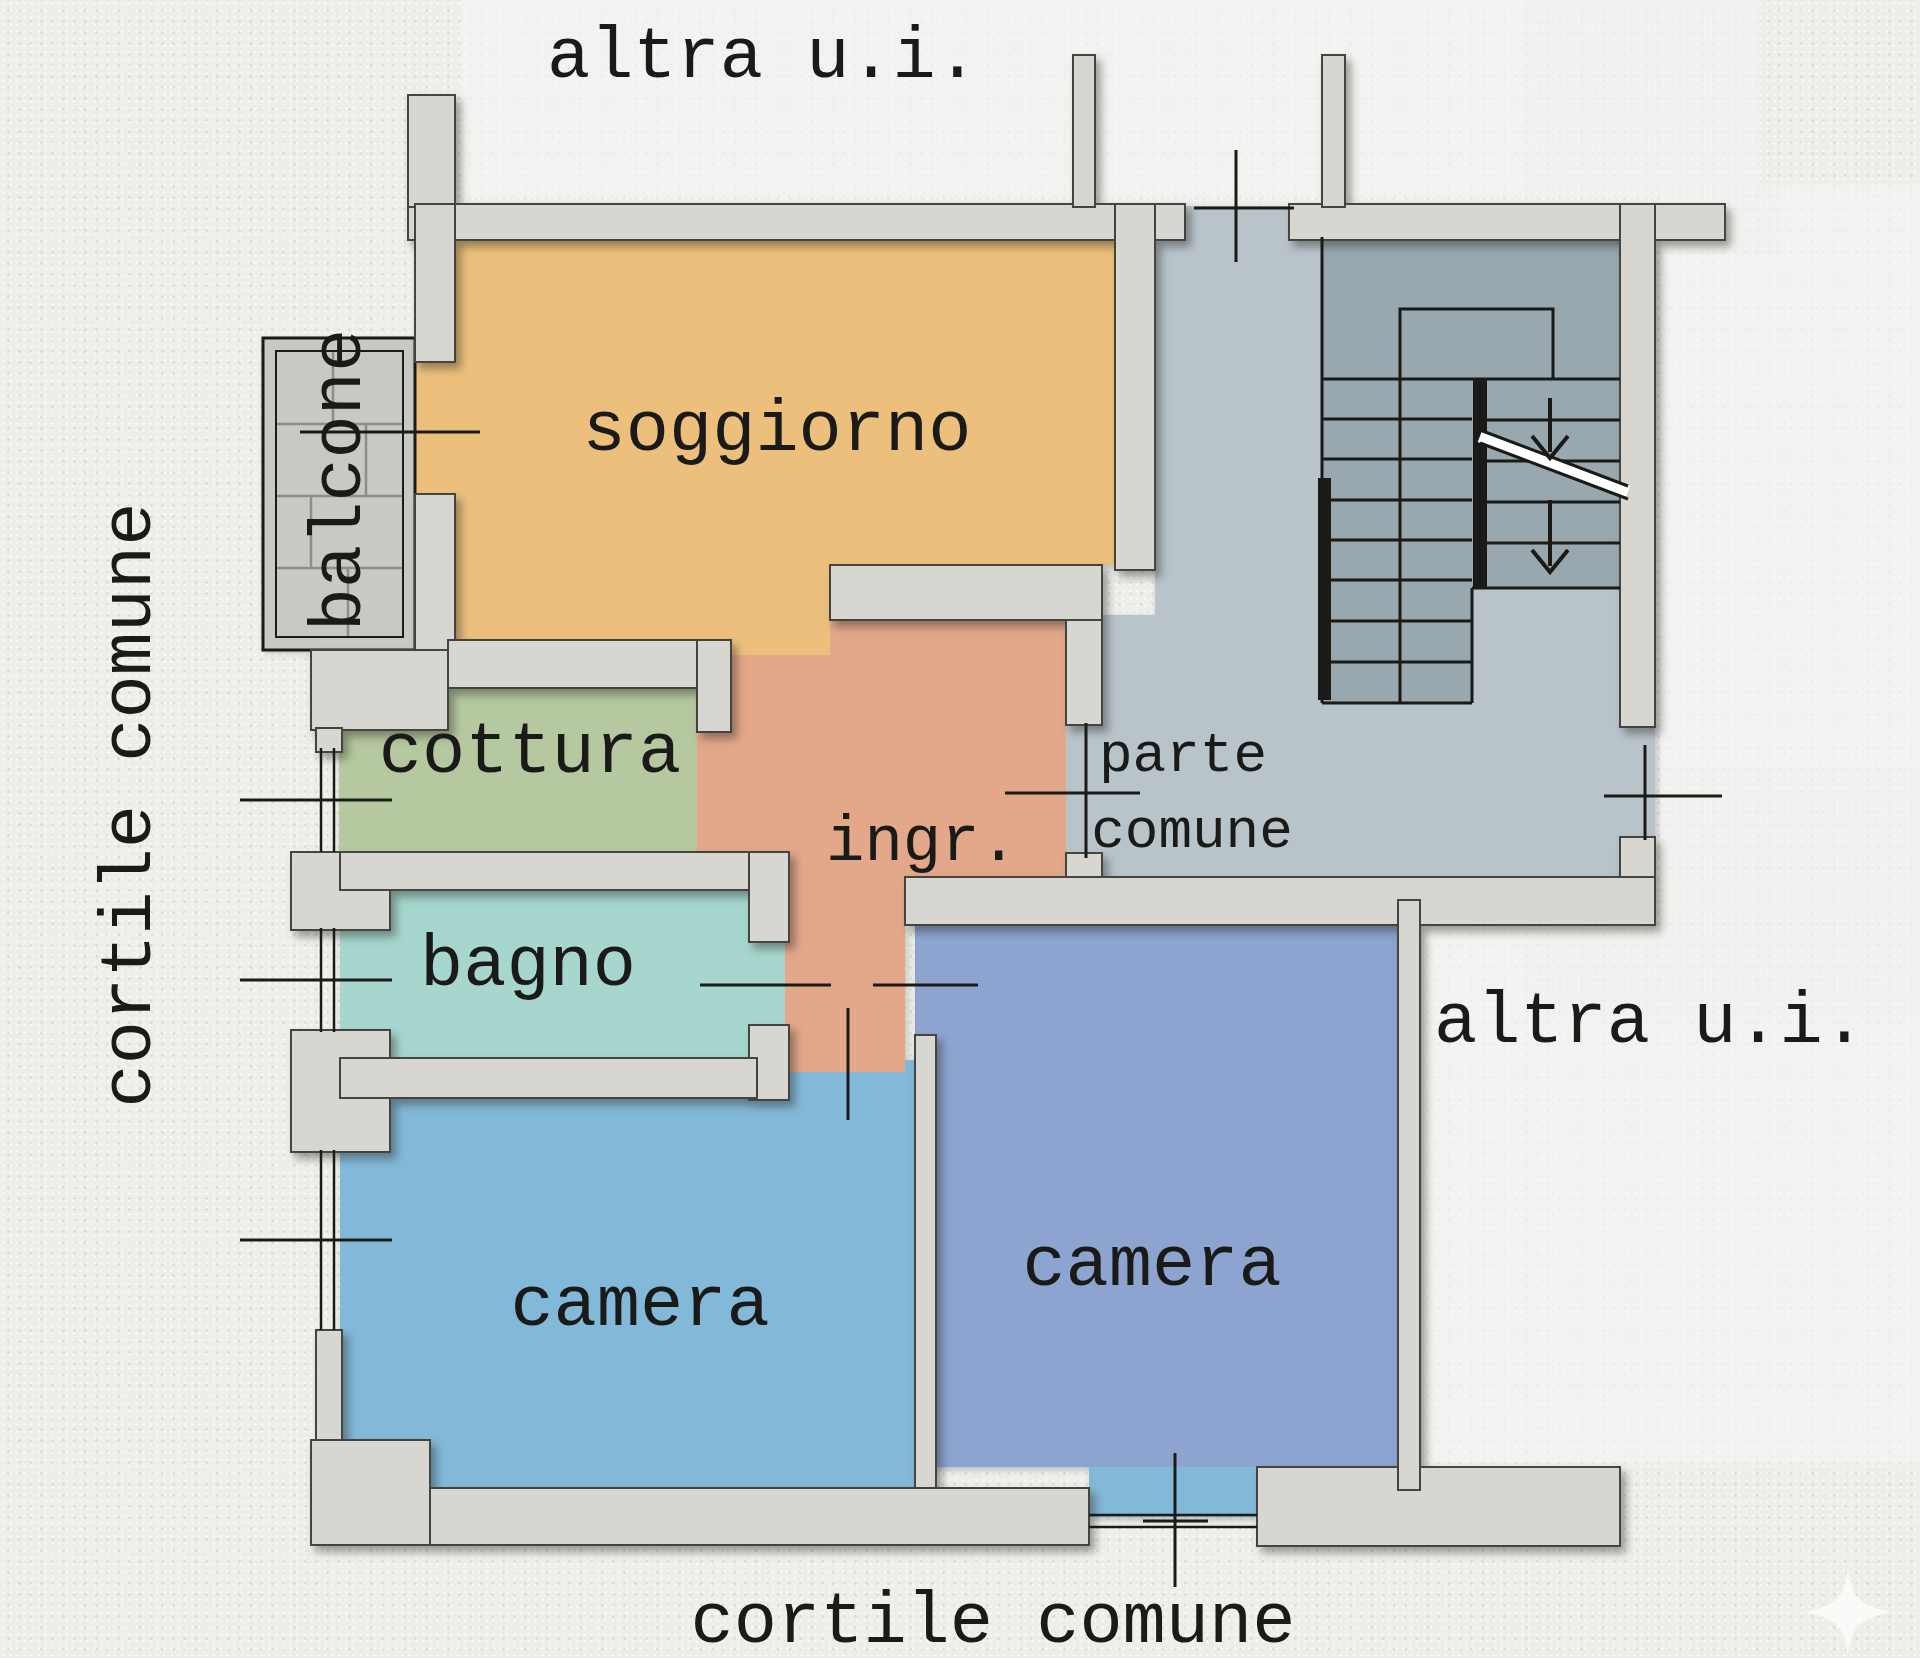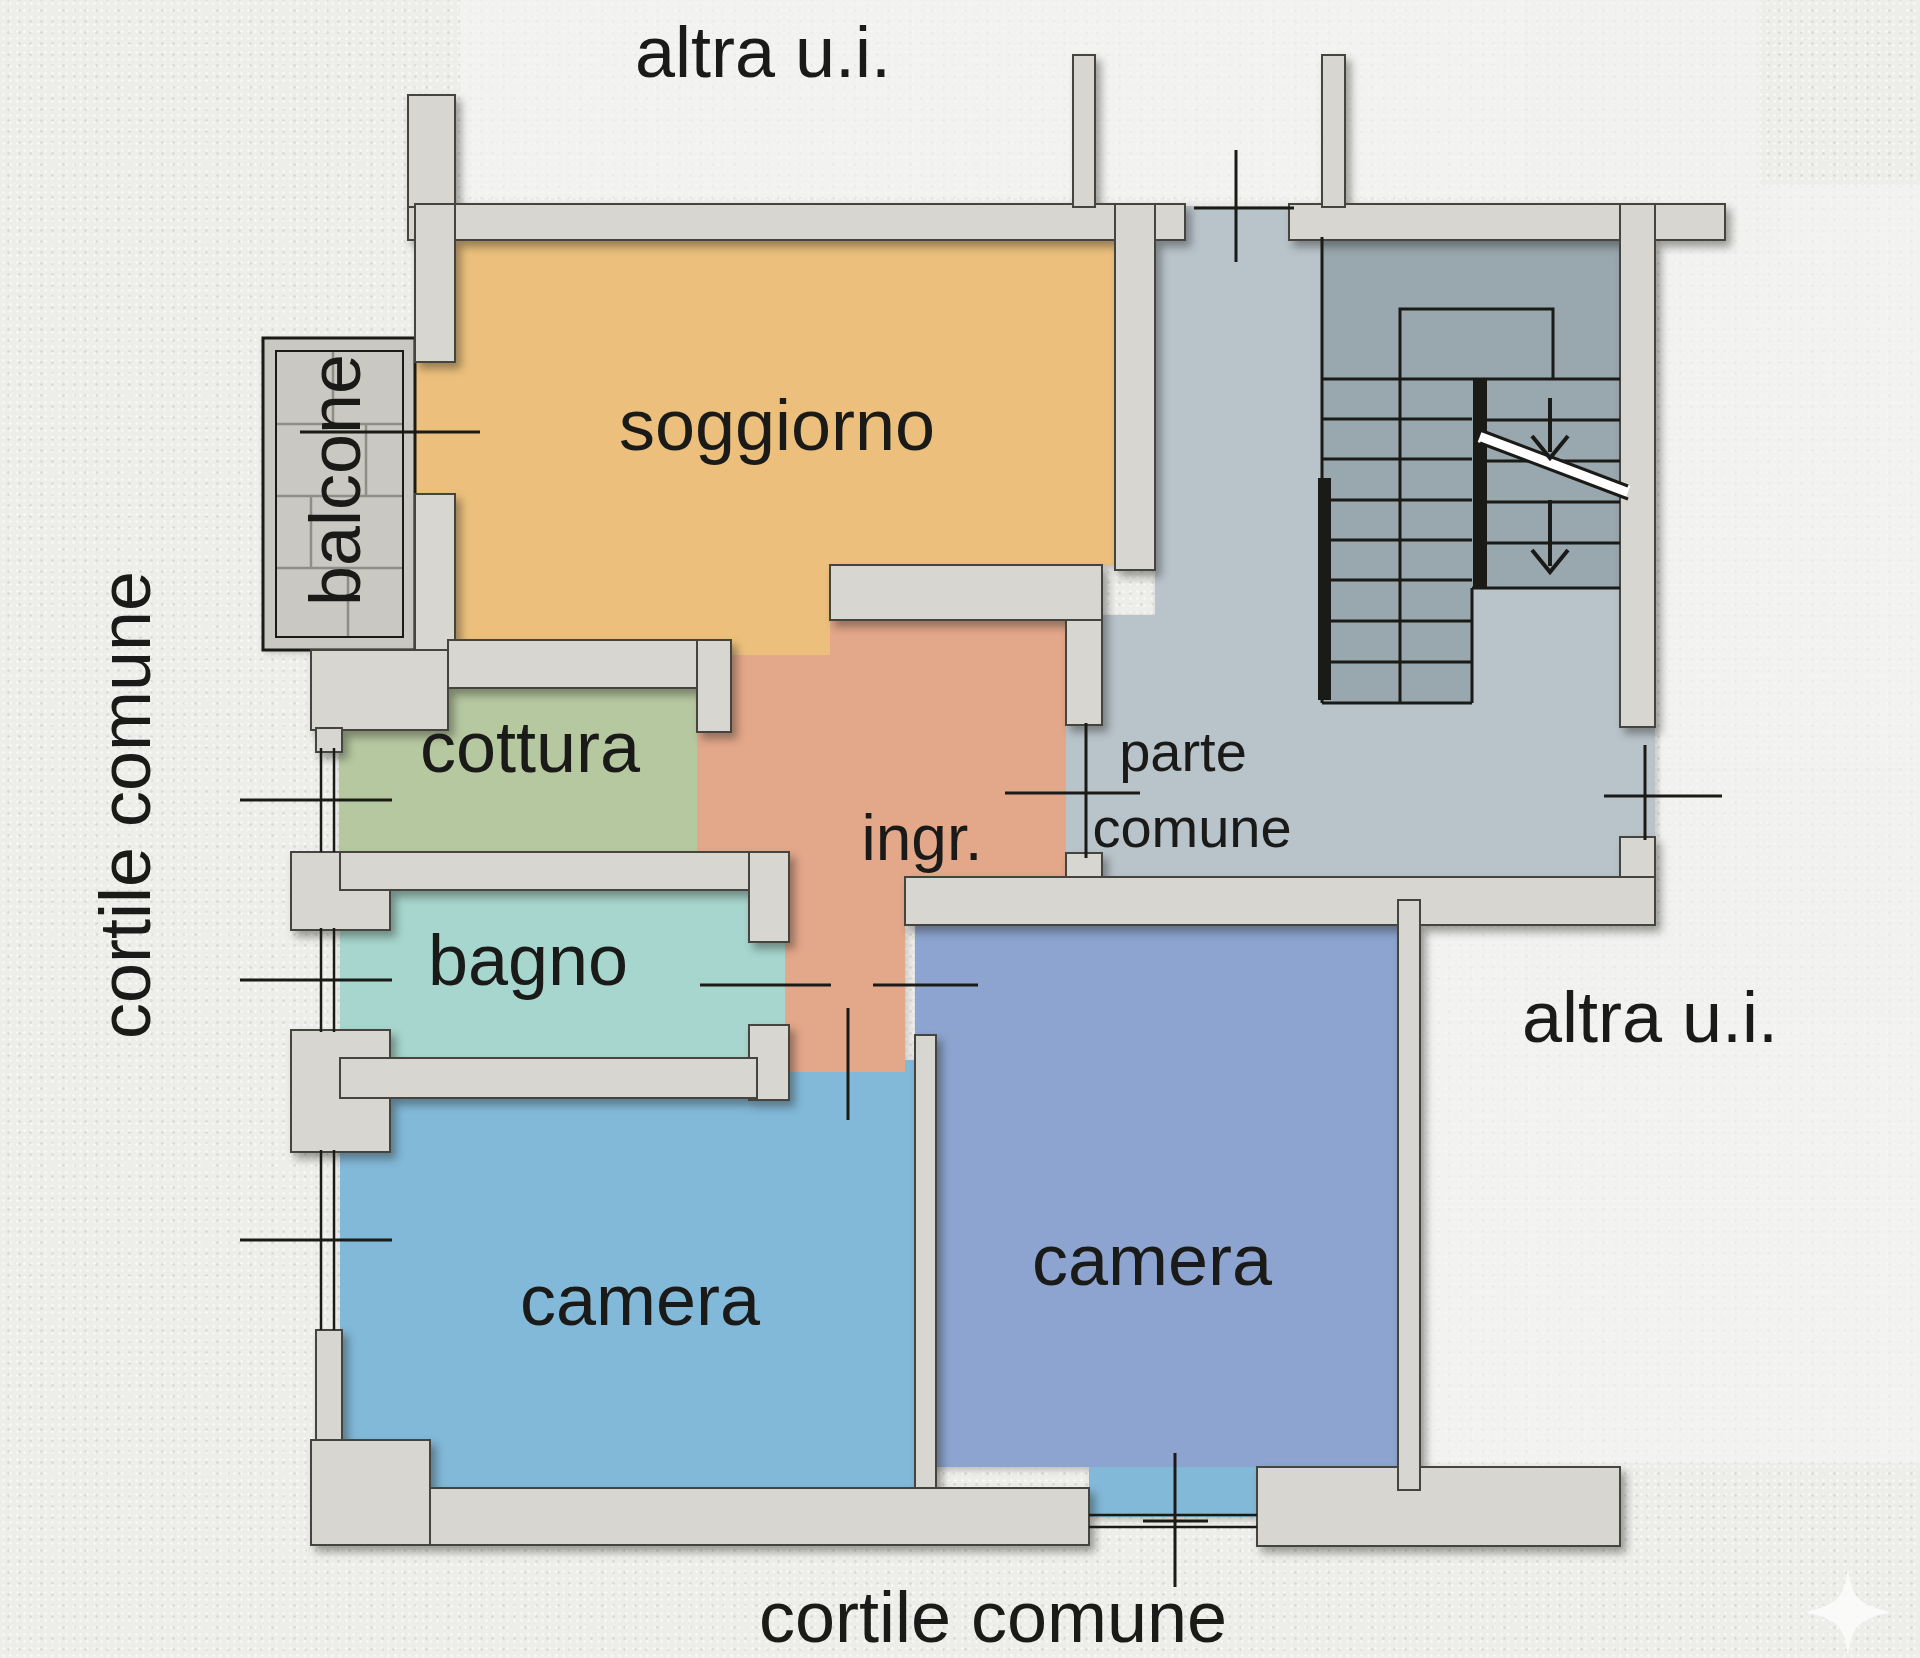--- a/index.html
+++ b/index.html
@@ -8,20 +8,21 @@
     font-family:"Liberation Sans", sans-serif;
   }
   .stage{
     position:relative;width:1920px;height:1658px;overflow:hidden;
     background-color:#edeeea;
     background-image:
       radial-gradient(rgba(255,255,255,.55) 1px, transparent 1.6px),
       radial-gradient(rgba(176,176,170,.30) 1px, transparent 1.6px);
     background-size:7px 7px, 11px 11px;
     background-position:0 0, 3px 5px;
+    font-family:Liberation Mono, monospace;
   }
   svg{position:absolute;left:0;top:0;}
   .walls-shadow{filter:drop-shadow(5px 6px 4px rgba(35,35,32,.42));}
   .room-shadow{filter:drop-shadow(2px 3px 3px rgba(40,40,38,.25));}
   .lbl{font-size:72px;}
   .lbl-m{font-size:64px;}
   .lbl-s{font-size:56px;}
   text{user-select:none;}
 </style>
 </head>

